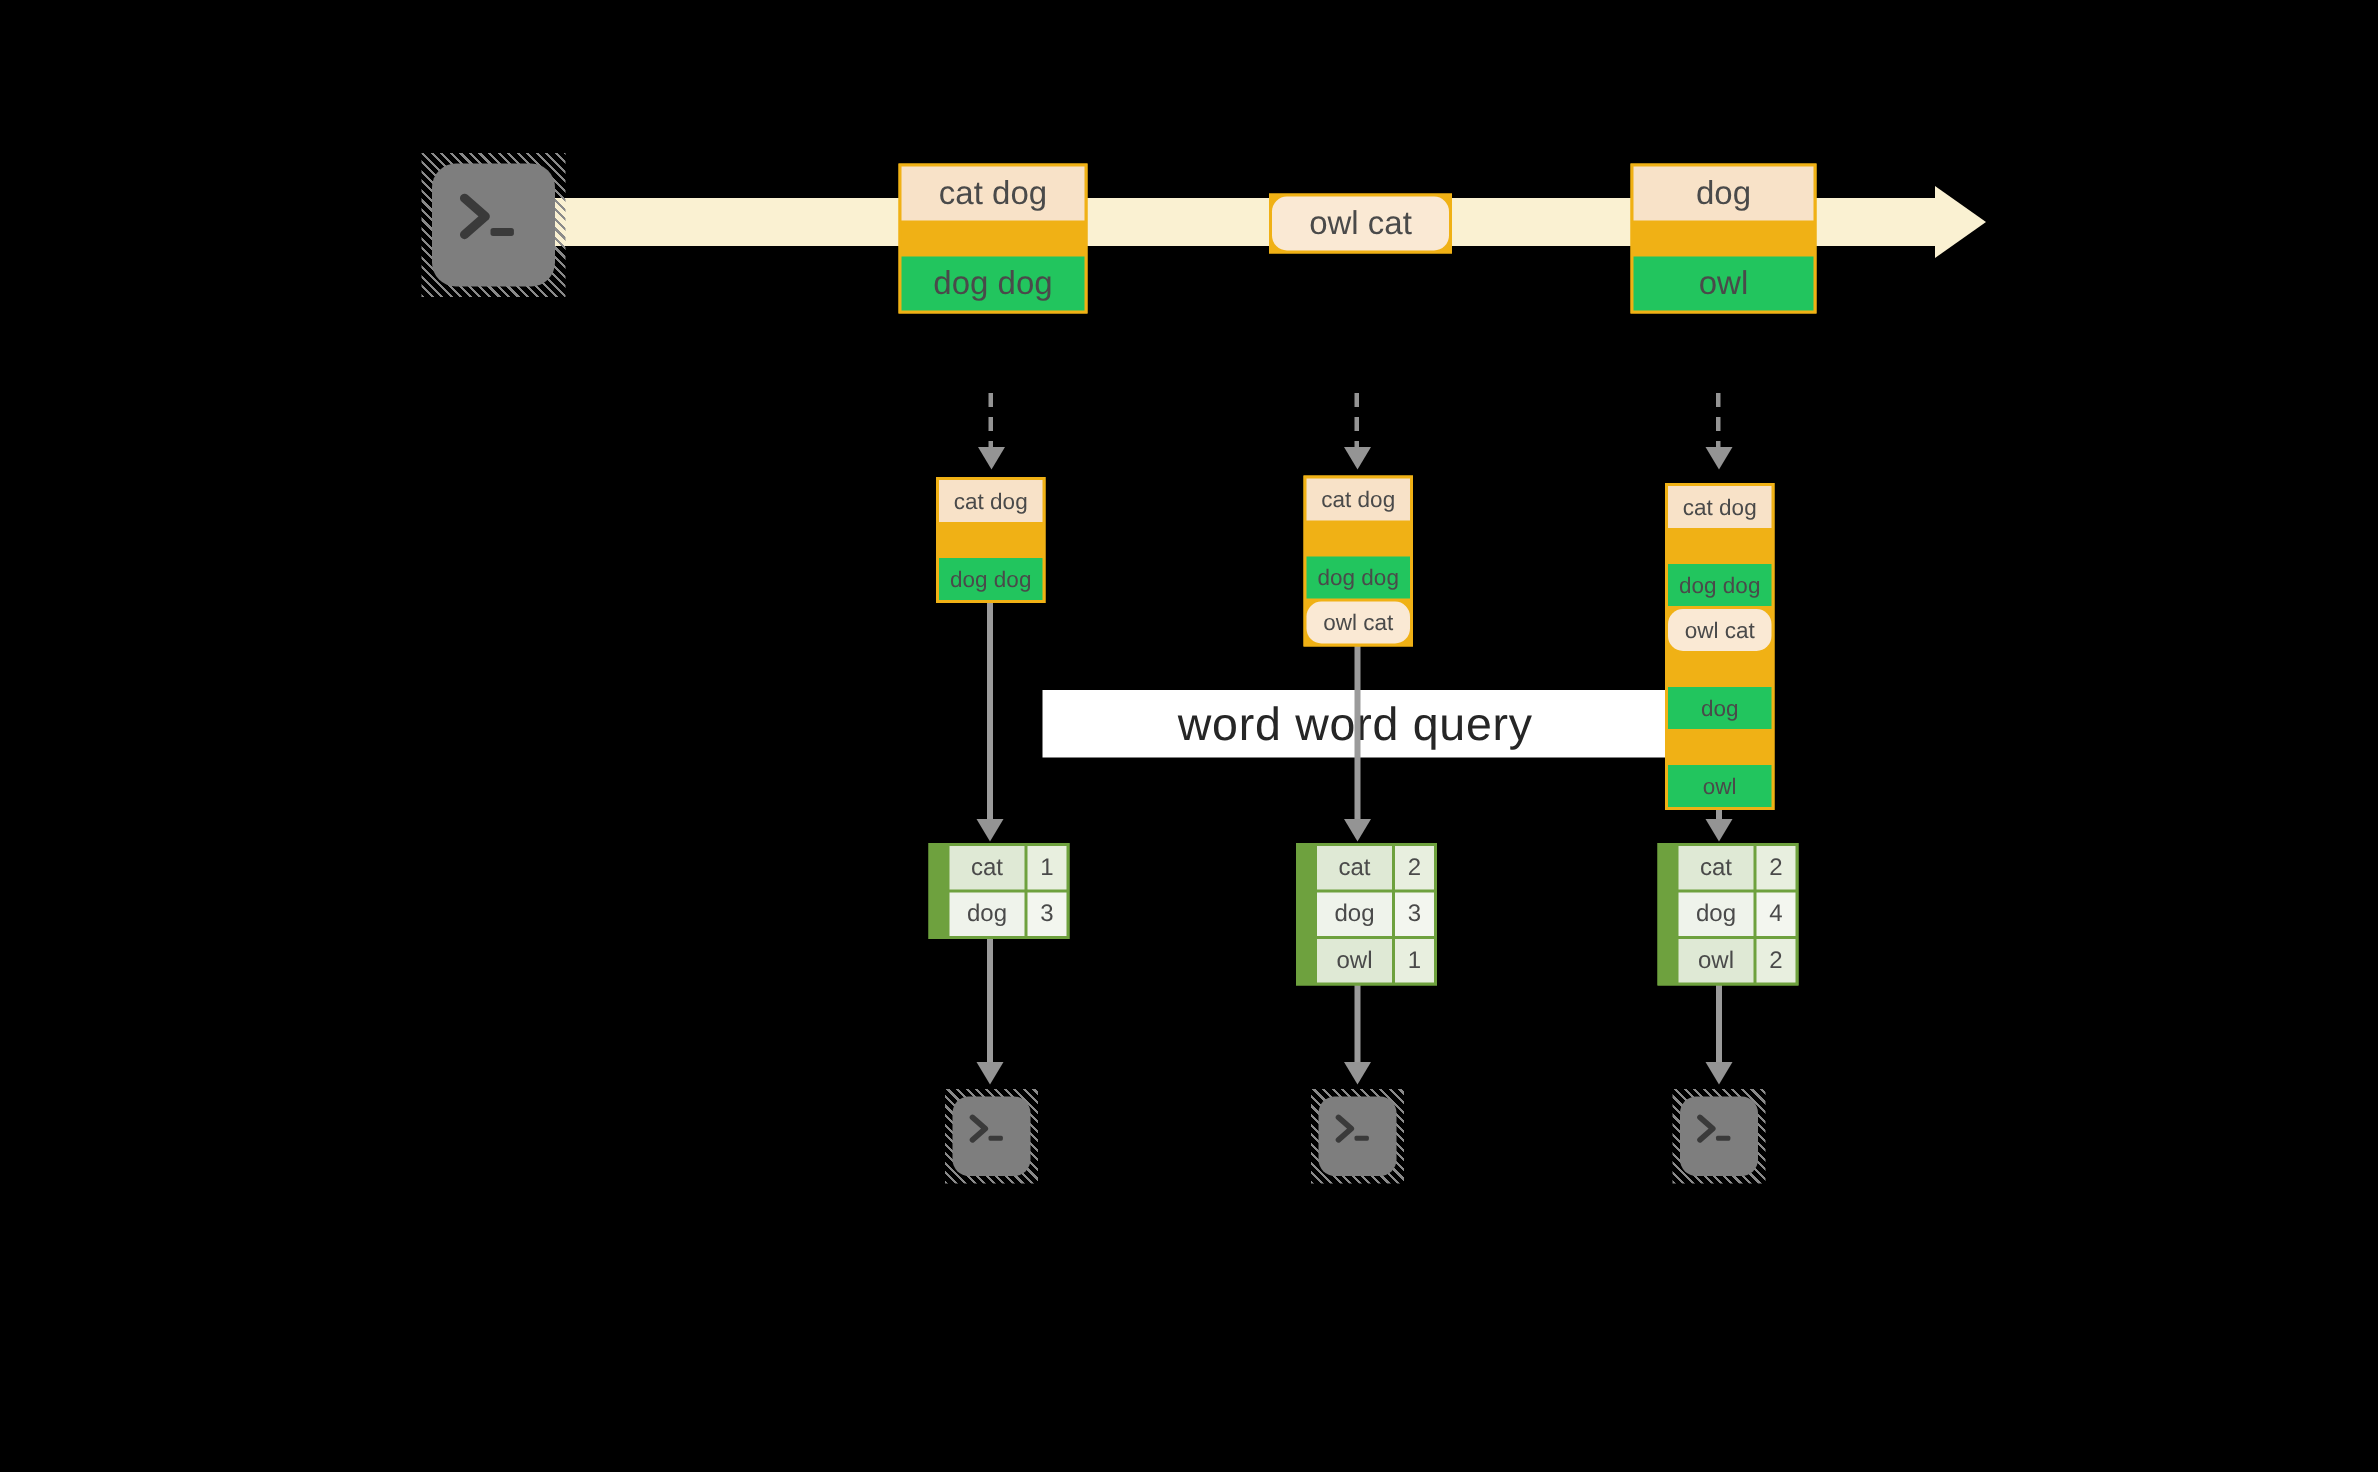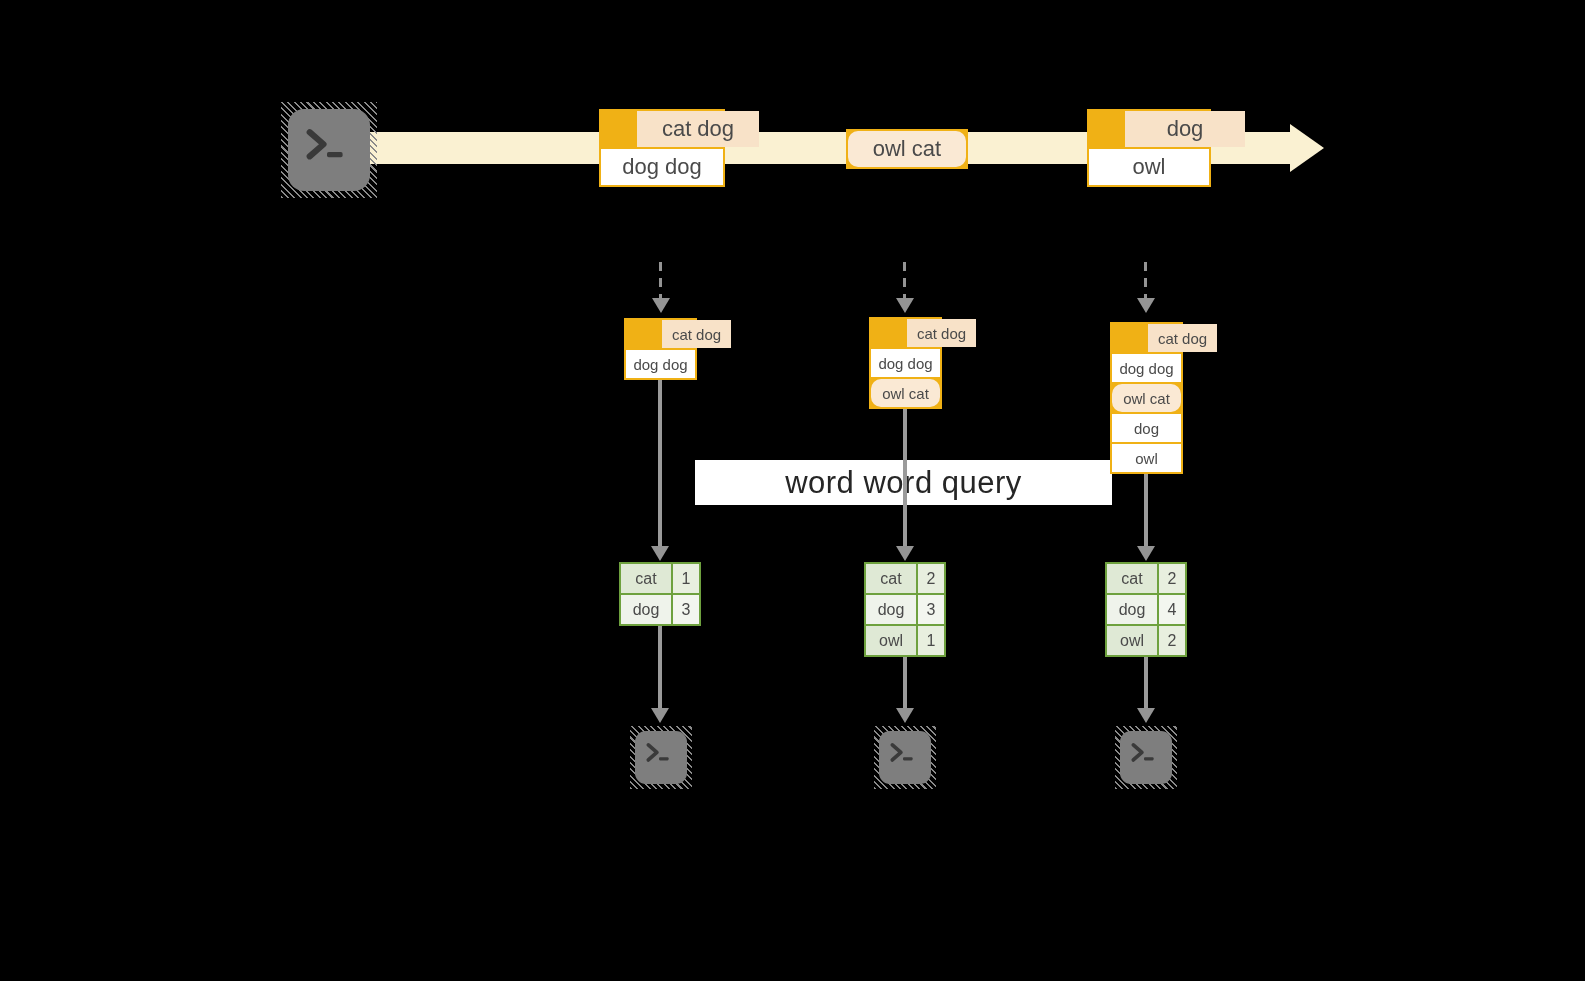--- a/index.html
+++ b/index.html
@@ -18,39 +18,39 @@
   .band{position:absolute;left:368px;top:132px;width:922px;height:32px;background:#FAF1D2;z-index:0;}
   .band-head{position:absolute;left:1290px;top:124px;width:0;height:0;z-index:0;
     border-top:24px solid transparent;border-bottom:24px solid transparent;border-left:34px solid #FAF1D2;}
 
   
   .ebox{position:absolute;display:flex;flex-direction:column;gap:2px;
     background:#F0B115;border:2px solid #F0B115;z-index:3;box-sizing:content-box;}
   .erow{display:flex;align-items:center;justify-content:center;color:#4A4A4A;}
   .large .erow{height:36px;font-size:22px;width:100%;}
   .stack .erow{height:28px;font-size:15px;width:100%;}
-  .tone-a{background:#F8E2C8;margin-left:36px;}
+  .tone-a{background:#F8E2C8;}
   .tone-b{background:#FAE9D4;border-radius:10px;}
-  .tone-c{background:#ffffff;}
+  .tone-c{background:#22c55e;margin-top:22px;}
 
   
   .vline{position:absolute;width:3px;z-index:2;}
   .vline.dashed{background:repeating-linear-gradient(180deg,#949494 0 9px,rgba(0,0,0,0) 9px 16px);}
   .vline.solid{width:4px;background:#9B9B9B;}
   .ahead{position:absolute;width:0;height:0;z-index:2;
     border-left:9px solid transparent;border-right:9px solid transparent;border-top:15px solid #949494;}
 
   
   .qlabel{position:absolute;left:695px;top:460px;width:417px;height:45px;background:#FFFFFF;z-index:1;
     display:flex;align-items:center;justify-content:center;
     font-size:31px;font-weight:300;color:#262626;letter-spacing:.5px;}
 
   
   .gtable{position:absolute;display:grid;grid-template-columns:50px 26px;gap:2px;
-    background:#6EA13E;border:2px solid #6EA13E;z-index:3;}
+    background:#6EA13E;border:2px solid #6EA13E;z-index:3;padding-left:12px;}
   .gcell{height:29px;display:flex;align-items:center;justify-content:center;font-size:16px;color:#4A4A4A;}
   .go {background:#DFE9D5;}
   .goN{background:#E8EFDF;}
   .ge {background:#EFF3EB;}
   .geN{background:#F3F6EF;}
 </style>
 </head>
 <body>
 
 <div class="canvas">

